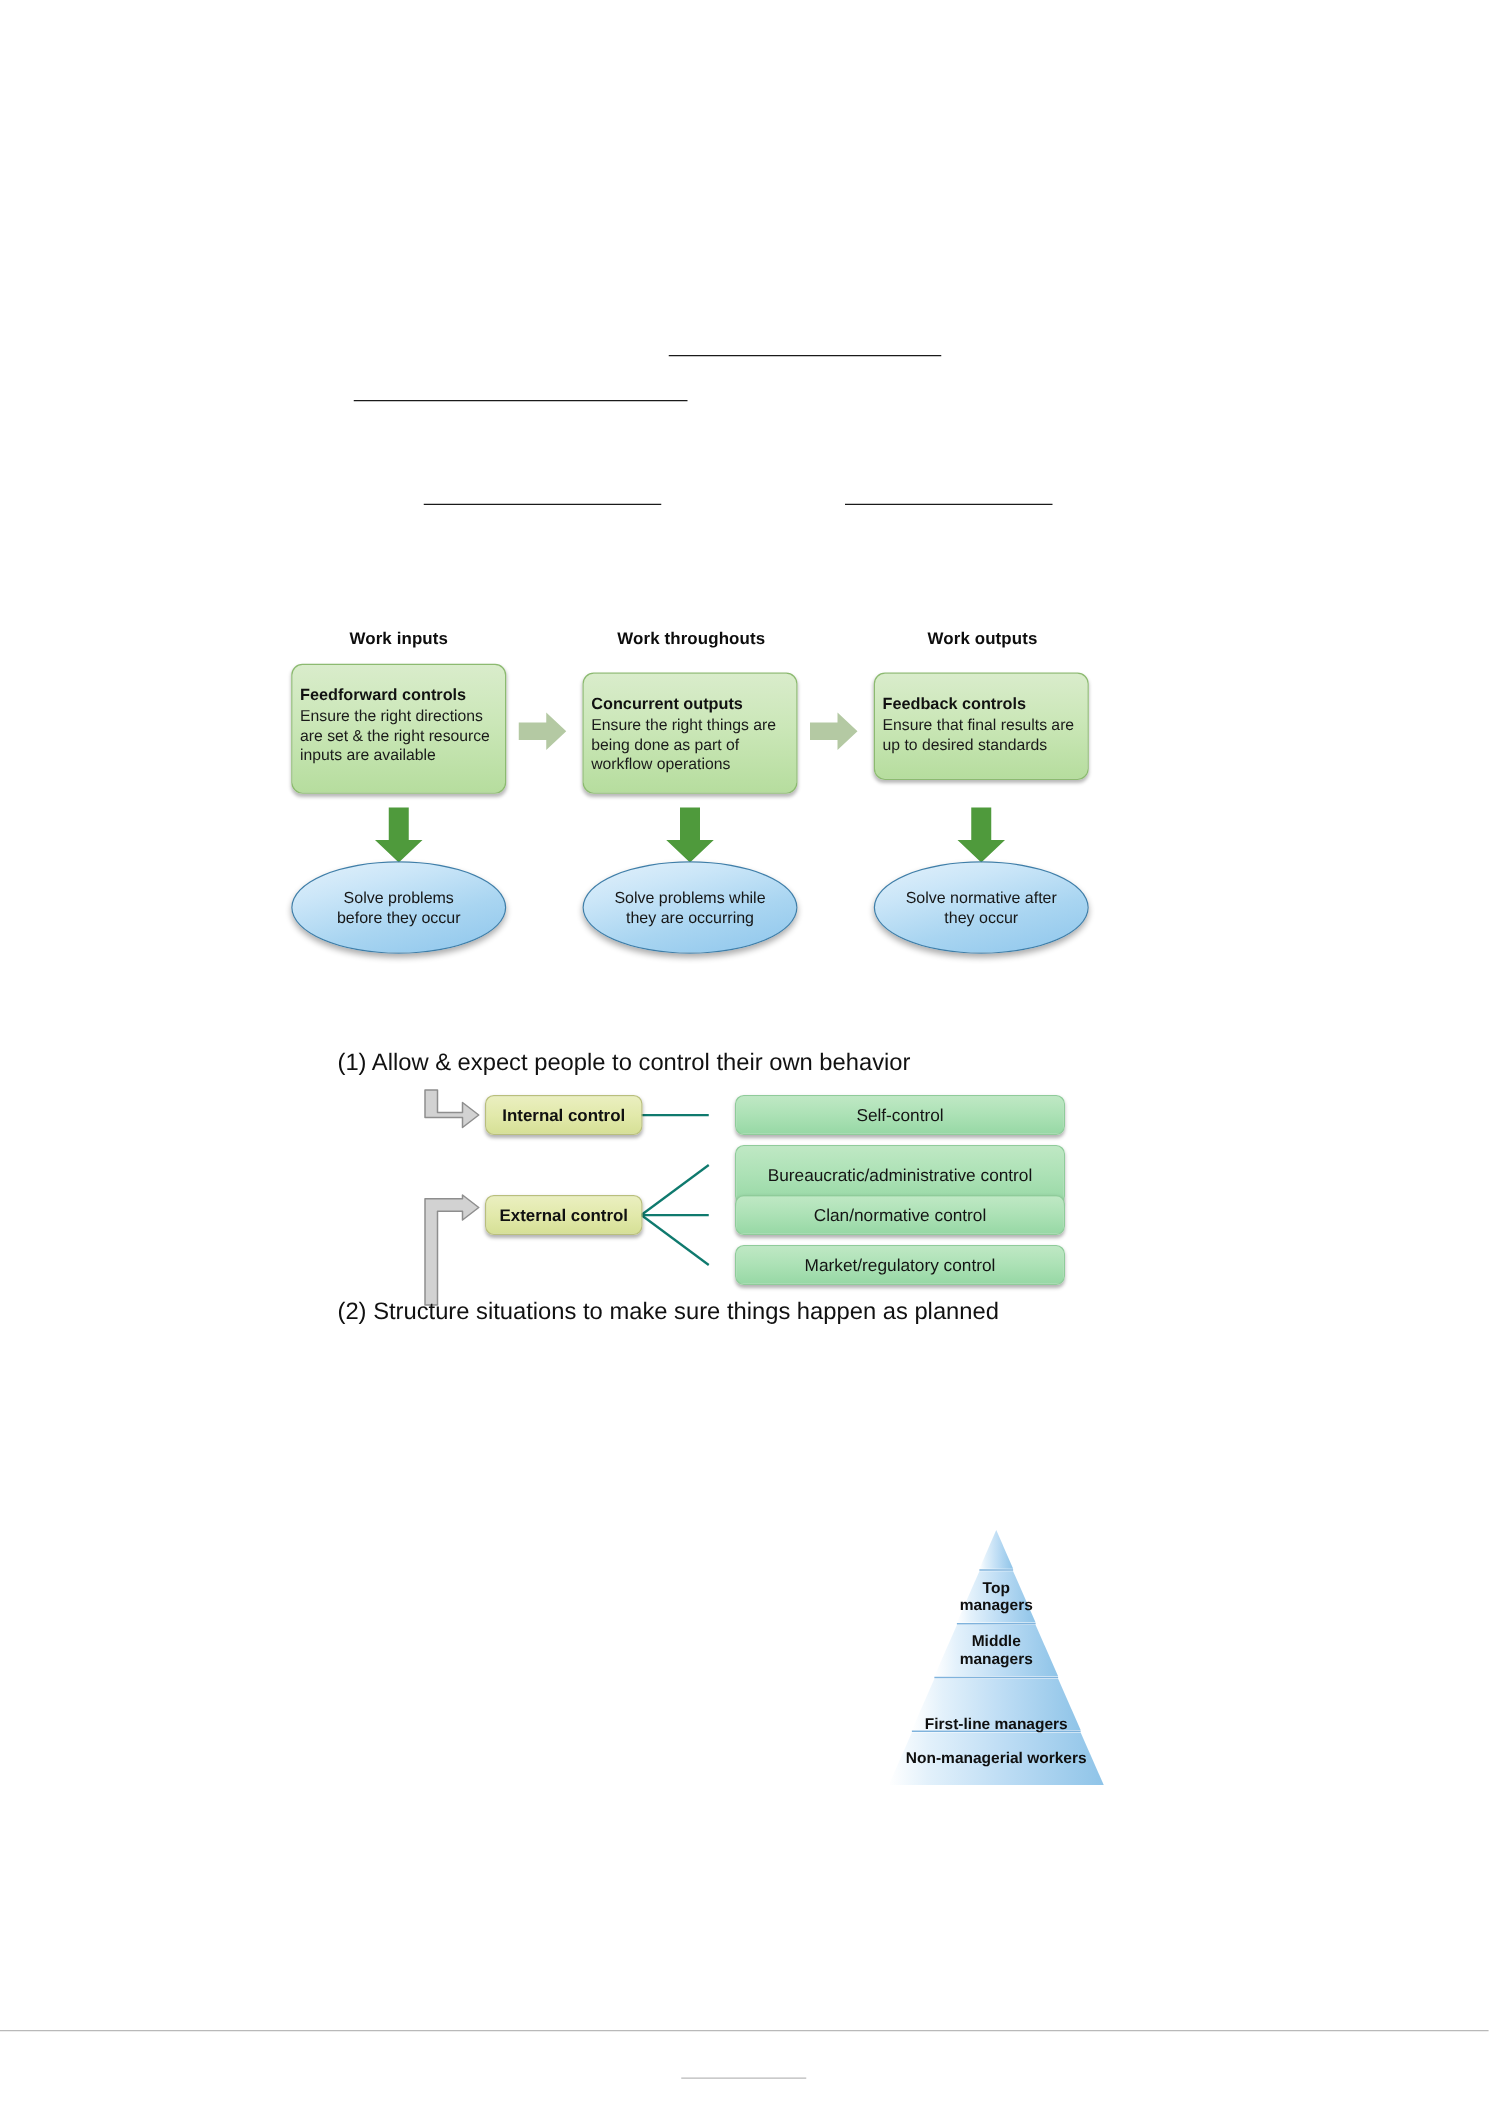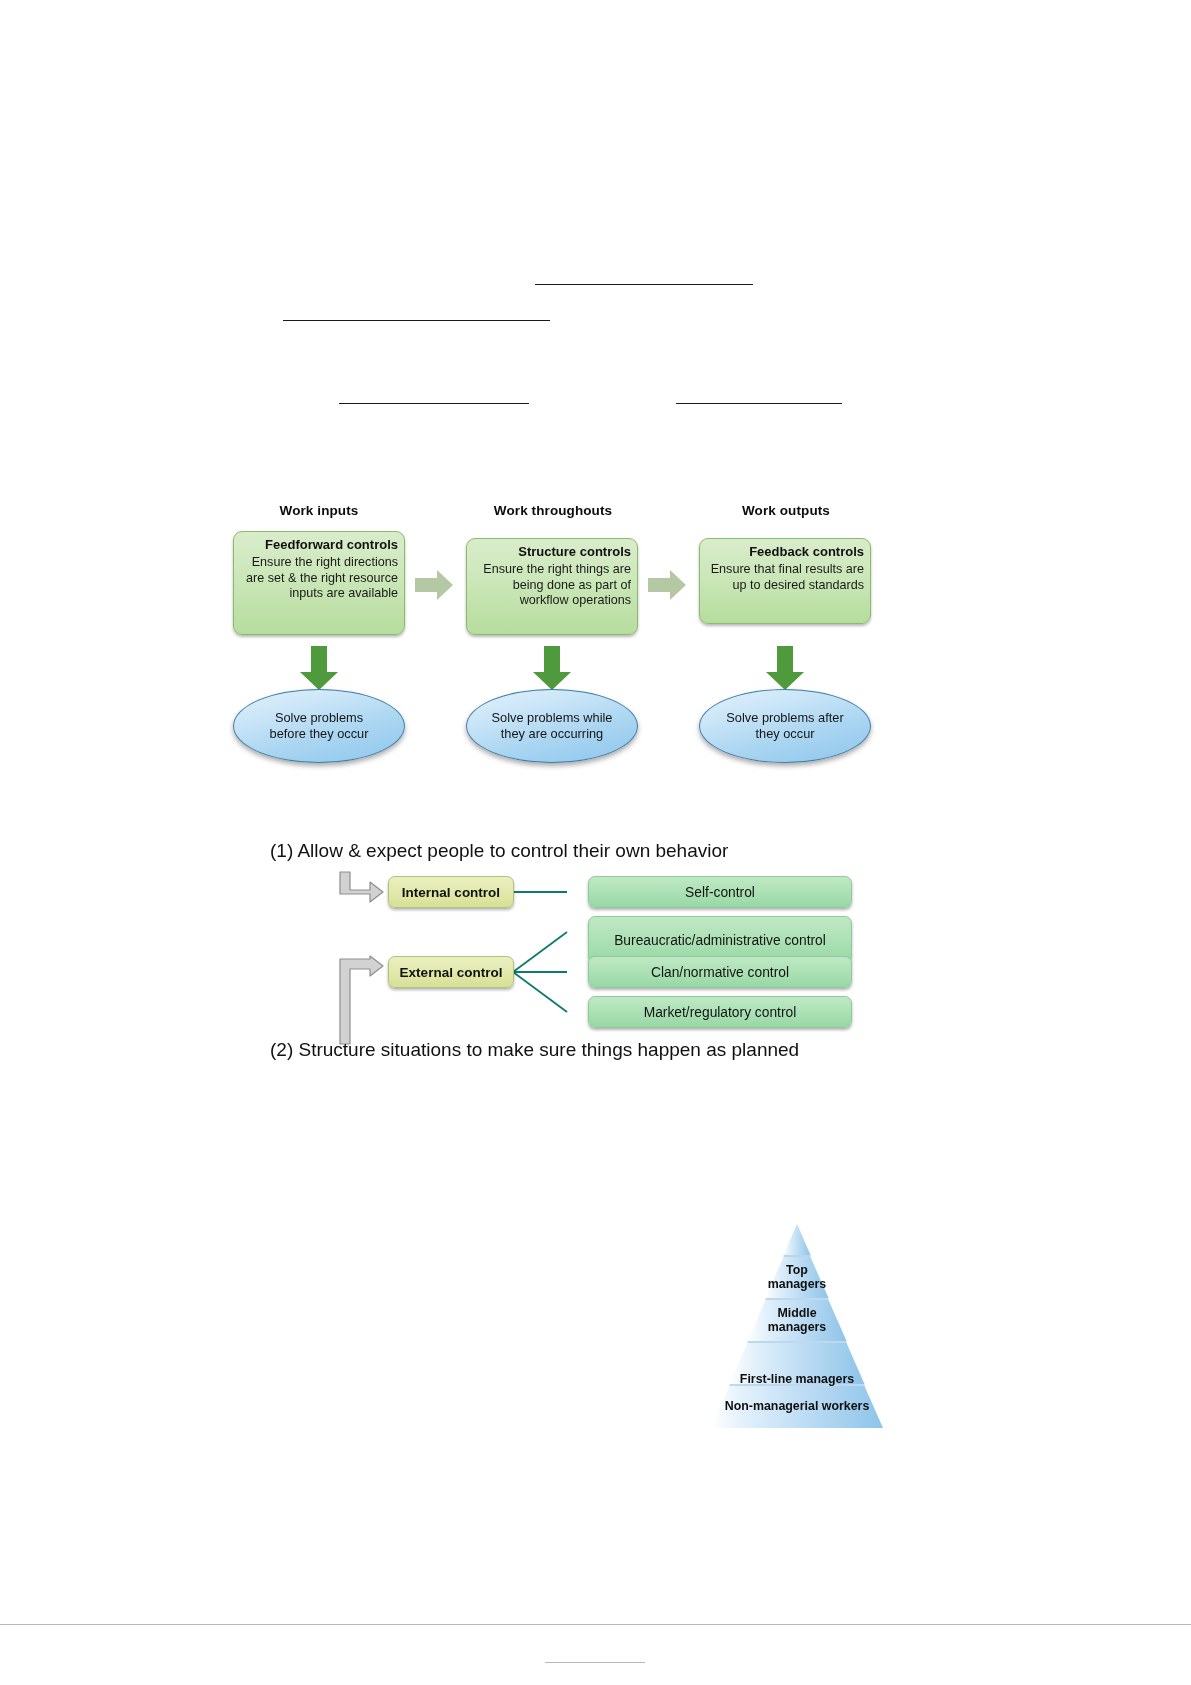--- a/index.html
+++ b/index.html
@@ -20,22 +20,22 @@
     font-size:13.5px;font-weight:bold;color:#0d0d0d;
     letter-spacing:.1px;
   }
   .ctrl-box{
     position:absolute;
     border:1px solid #8cba70;
     border-radius:9px;
     background:linear-gradient(180deg,#d9eccb 0%,#cbe7b8 45%,#b6dd9e 100%);
     box-shadow:0 2px 3px rgba(0,0,0,.28);
     box-sizing:border-box;
-    padding:5px 6px 6px 6px;
-    text-align:right;
+    padding:16px 6px 6px 6px;
+    text-align:left;
   }
   .ctrl-box .hd{
     font-size:13px;font-weight:bold;color:#111;line-height:1.25;
     margin-bottom:2px;
   }
   .ctrl-box .bd{
     font-size:12.6px;color:#1a1a1a;line-height:1.23;
   }
   .gray-arrow{position:absolute;width:40px;height:34px;}
   .green-arrow{position:absolute;width:40px;height:46px;}
@@ -104,21 +104,21 @@
     <div class="ctrl-col-title" style="left:233px;top:503px;width:172px;">Work inputs</div>
     <div class="ctrl-col-title" style="left:466px;top:503px;width:174px;">Work throughouts</div>
     <div class="ctrl-col-title" style="left:699px;top:503px;width:174px;">Work outputs</div>
 
     <div class="ctrl-box" style="left:233px;top:531px;width:172px;height:104px;">
       <div class="hd">Feedforward controls</div>
       <div class="bd">Ensure the right directions are set &amp; the right resource inputs are available</div>
     </div>
 
     <div class="ctrl-box" style="left:466px;top:538px;width:172px;height:97px;">
-      <div class="hd">Structure controls</div>
+      <div class="hd">Concurrent outputs</div>
       <div class="bd">Ensure the right things are being done as part of workflow operations</div>
     </div>
 
     <div class="ctrl-box" style="left:699px;top:538px;width:172px;height:86px;">
       <div class="hd">Feedback controls</div>
       <div class="bd">Ensure that final results are up to desired standards</div>
     </div>
 
     <div class="gray-arrow" style="left:414px;top:568px;">
       <svg viewBox="0 0 40 34" width="40" height="34">
@@ -147,21 +147,21 @@
       </svg>
     </div>
 
     <div class="ellipse" style="left:233px;top:689px;width:172px;height:74px;">
       <span style="display:block;width:124px;">Solve problems before they occur</span>
     </div>
     <div class="ellipse" style="left:466px;top:689px;width:172px;height:74px;">
       <span style="display:block;width:124px;">Solve problems while they are occurring</span>
     </div>
     <div class="ellipse" style="left:699px;top:689px;width:172px;height:74px;">
-      <span style="display:block;width:144px;">Solve problems after they occur</span>
+      <span style="display:block;width:144px;">Solve normative after they occur</span>
     </div>
   </div>
 
   <div id="control-types">
 
     <div class="stmt" style="left:270px;top:840px;">(1) Allow &amp; expect people to control their own behavior</div>
 
     <div style="position:absolute;left:337px;top:871px;width:48px;height:32px;">
       <svg viewBox="0 0 48 32" width="48" height="32">
         <path d="M3 1 H13 V19 H33 V11 L46 21 L33 31 V23 H3 Z" fill="#d2d2d2" stroke="#8e8e8e" stroke-width="1.2" stroke-linejoin="round"></path>

